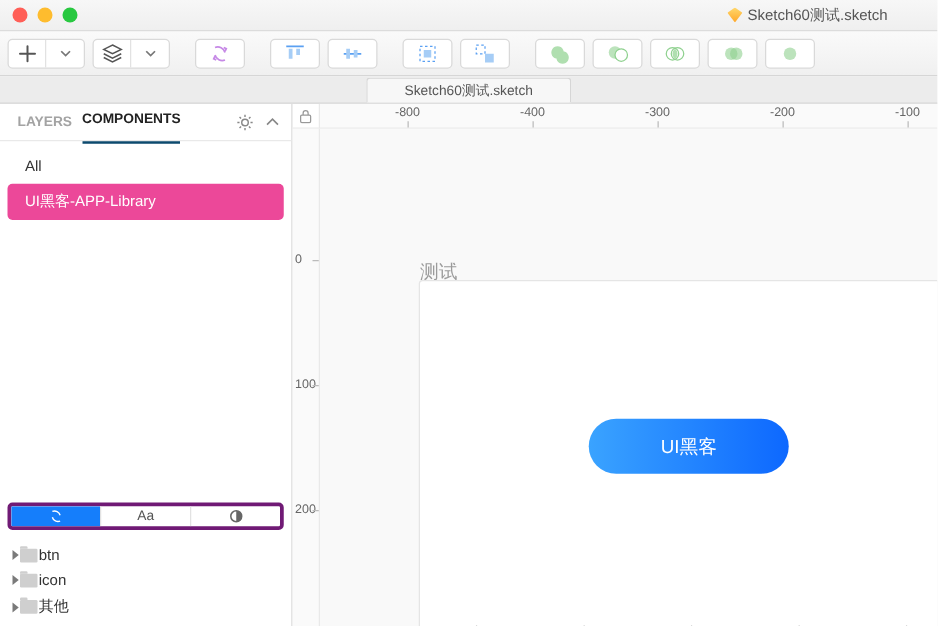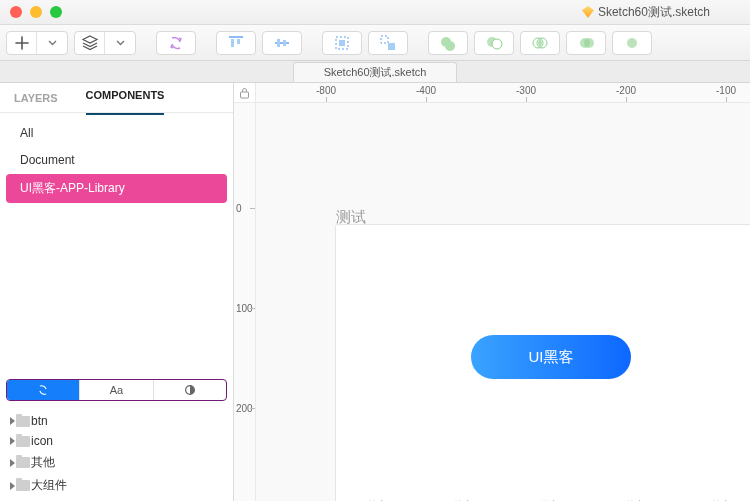--- a/index.html
+++ b/index.html
@@ -22,33 +22,33 @@
 .ico { width: 18px; height: 18px; }
 .gap { width: 8px; }
 
 
 .tabbar { height: 22px; background: #ececec; border-bottom: 1px solid #d6d6d6; display:flex; justify-content:center; align-items:center; font-size:11px; color:#555; }
 .tab { background:#f7f7f7; padding:2px 30px; border:1px solid #d6d6d6; border-bottom:none; border-radius:3px 3px 0 0; margin-bottom:-1px;}
 
 
 .main { display:flex; height: 418px; }
 .sidebar { width: 234px; border-right: 1px solid #dcdcdc; display:flex; flex-direction:column; }
-.side-tabs { display:flex; align-items:center; height:30px; border-bottom:1px solid #e9e9e9; padding:0 8px 0 14px; gap:28px;}
+.side-tabs { display:flex; align-items:center; height:30px; border-bottom:1px solid #e9e9e9; padding:0 8px 0 14px; gap:8px;}
 .side-tabs span{font-size:11px;font-weight:600;color:#a3a3a3;cursor:pointer}
 .side-tabs span.active{color:#222;border-bottom:2px solid #0c4a6e;padding-bottom:12px;margin-bottom:-8px}
 .side-tabs .spacer{flex:1}
 .side-tabs .mini{width:14px;height:14px;color:#888}
 
 .filter-list { padding:6px 0; }
 .filter-item { padding:6px 14px; font-size:12px; color:#333; cursor:pointer; border-radius:4px; margin:1px 6px;}
 .filter-item.sel { background:#ec4899; color:#fff; }
 
 .sidebar .grow { flex:1 }
 
-.seg3 { display:flex; margin:0 6px 6px; height:22px; border:1px solid #701a75; border-radius:4px; overflow:hidden;}
+.seg3 { display:flex; margin:0 6px 6px; height:22px; border:3px solid #701a75; border-radius:4px; overflow:hidden;}
 .seg3 div{flex:1;display:flex;align-items:center;justify-content:center;font-size:11px;color:#555;cursor:pointer}
 .seg3 div+div{border-left:1px solid #e2e2e2}
 .seg3 div.on{background:#157efb;color:#fff}
 
 .tree{padding:4px 0;overflow:auto}
 .tree-row{display:flex;align-items:center;gap:1px;padding:3px 10px;font-size:12px;color:#333;cursor:pointer}
 .caret{width:0;height:0;border-top:4px solid transparent;border-bottom:4px solid transparent;border-left:5px solid #7a7a7a}
 .folder{width:14px;height:11px;background:#cfcfcf;border-radius:1px;position:relative}
 .folder:before{content:"";position:absolute;top:-2px;left:0;width:6px;height:2px;background:#cfcfcf;border-radius:1px 1px 0 0}
 
@@ -189,21 +189,20 @@
       <svg class="mini" viewBox="0 0 16 16">
           <circle cx="8" cy="8" r="3" fill="none" stroke="#888" stroke-width="1.3"></circle>
           <path d="M8 1v2M8 13v2M1 8h2M13 8h2M3 3l1.4 1.4M11.6 11.6L13 13M13 3l-1.4 1.4M4.4 11.6L3 13" stroke="#888" stroke-width="1.3"></path>
         </svg>
       <svg class="mini" viewBox="0 0 16 16">
           <path d="M3 10l5-5 5 5" stroke="#888" stroke-width="1.5" fill="none"></path>
         </svg>
     </div>
     <div class="filter-list">
       <div class="filter-item">All</div>
-      <div class="filter-item">Document</div>
       <div class="filter-item sel">UI黑客-APP-Library</div>
     </div>
     <div class="grow"></div>
     <div class="seg3">
       <div class="on">
           <svg width="14" height="14" viewBox="0 0 18 18">
             <path d="M5 4a6 6 0 0 1 8 4M13 14a6 6 0 0 1-8-4" stroke="#fff" stroke-width="1.4" fill="none"></path>
           </svg>
         </div>
       <div>Aa</div>
@@ -222,25 +221,20 @@
         </div>
       <div class="tree-row">
           <span class="caret"></span>
           <span class="folder"></span>
           <span>icon</span>
         </div>
       <div class="tree-row">
           <span class="caret"></span>
           <span class="folder"></span>
           <span>其他</span>
-        </div>
-      <div class="tree-row">
-          <span class="caret"></span>
-          <span class="folder"></span>
-          <span>大组件</span>
         </div>
     </div>
   </div>
 
   <div class="canvas-wrap">
     <div class="lock-strip">
       <svg width="11" height="12" viewBox="0 0 11 12">
           <rect x="1.5" y="5" width="8" height="6" rx="1" fill="none" stroke="#999"></rect>
           <path d="M3.5 5V3.5a2 2 0 0 1 4 0V5" fill="none" stroke="#999"></path>
         </svg>

